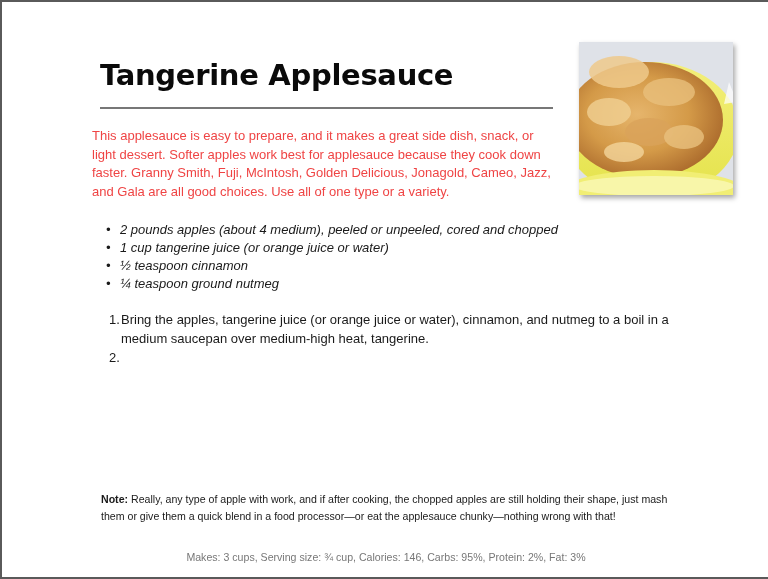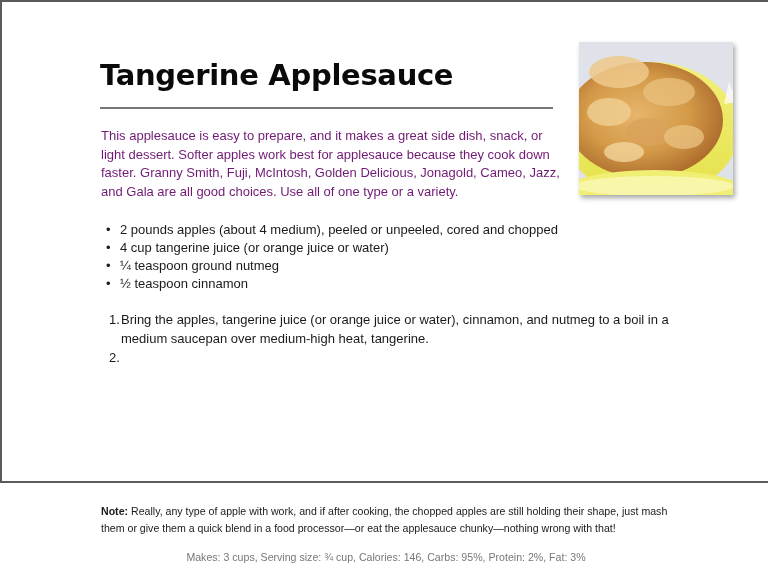--- a/index.html
+++ b/index.html
@@ -3,21 +3,21 @@
   <meta charset="utf-8">
   <style>
     * { margin: 0; padding: 0; box-sizing: border-box; }
     html, body { width: 768px; height: 579px; overflow: hidden; background: #ffffff; }
     body {
       position: relative;
       font-family: "Liberation Sans", "DejaVu Sans", sans-serif;
       color: #1a1a1a;
     }
     .frame {
-      position: absolute; left: 0; top: 0; width: 768px; height: 483px;
+      position: absolute; left: 0; top: 0; width: 768px; height: 579px;
       border-top: 2px solid #5a5a5a;
       border-left: 2px solid #5a5a5a;
       border-bottom: 2px solid #5a5a5a;
       background: #fff;
     }
     .title {
       position: absolute; left: 98px; top: 56px;
       font-family: "DejaVu Sans", sans-serif;
       font-weight: bold; font-size: 29px; letter-spacing: -0.3px;
       color: #0a0a0a; white-space: nowrap;
@@ -27,40 +27,40 @@
       background: #777777;
     }
     .photo {
       position: absolute; left: 577px; top: 40px; width: 154px; height: 153px;
       box-shadow: 2px 3px 5px rgba(0,0,0,0.35);
       overflow: hidden;
       background: linear-gradient(135deg, #d8dce4 0%, #e8eaee 100%);
     }
     .photo svg { display: block; width: 100%; height: 100%; }
     .intro {
-      position: absolute; left: 99px; top: 125px; width: 460px;
-      font-size: 13px; line-height: 18.5px; color: #701a75;
+      position: absolute; left: 90px; top: 125px; width: 460px;
+      font-size: 13px; line-height: 18.5px; color: #ef4444;
     }
     .ingredients {
       position: absolute; left: 104px; top: 219px; width: 480px;
-      list-style: none; font-size: 13px; line-height: 18px;
+      list-style: none; font-size: 13px; line-height: 18px; font-style: italic;
     }
     .ingredients li { position: relative; padding-left: 14px; }
     .ingredients li::before {
       content: "\2022"; position: absolute; left: 0; top: 0; font-size: 13px;
     }
     .steps {
       position: absolute; left: 107px; top: 308px; width: 570px;
       list-style: none; font-size: 13px; line-height: 19px;
     }
     .steps li { position: relative; padding-left: 12px; }
     .steps .num { position: absolute; left: 0; top: 0; }
     .note {
       position: absolute; left: 99px; top: 489px; width: 580px;
-      font-size: 10.6px; line-height: 16.5px; color: #1a1a1a; margin-top: 12px;
+      font-size: 10.6px; line-height: 16.5px; color: #1a1a1a;
     }
     .note b { font-weight: bold; }
     .footer {
       position: absolute; left: 0; width: 768px; top: 549px;
       text-align: center; font-size: 10.6px; color: #777777;
     }
   </style>
 </head>
 <body>
 
@@ -94,23 +94,23 @@
       <ellipse cx="45" cy="110" rx="20" ry="10" fill="#f2d49b" opacity="0.8"></ellipse>
       <ellipse cx="75" cy="150" rx="92" ry="22" fill="#f1ee74"></ellipse>
       <ellipse cx="75" cy="144" rx="80" ry="10" fill="#fbf9c0" opacity="0.7"></ellipse>
     </svg>
   </div>
 
   <p class="intro">This applesauce is easy to prepare, and it makes a great side dish, snack, or light dessert. Softer apples work best for applesauce because they cook down faster. Granny Smith, Fuji, McIntosh, Golden Delicious, Jonagold, Cameo, Jazz, and Gala are all good choices. Use all of one type or a variety.</p>
 
   <ul class="ingredients">
     <li>2 pounds apples (about 4 medium), peeled or unpeeled, cored and chopped</li>
-    <li>4 cup tangerine juice (or orange juice or water)</li>
+    <li>1 cup tangerine juice (or orange juice or water)</li>
+    <li>½ teaspoon cinnamon</li>
     <li>¼ teaspoon ground nutmeg</li>
-    <li>½ teaspoon cinnamon</li>
   </ul>
 
   <ol class="steps">
     <li>
       <span class="num">1.</span>
       <span>Bring the apples, tangerine juice (or orange juice or water), cinnamon, and nutmeg to a boil in a medium saucepan over medium-high heat, tangerine.</span>
     </li>
     <li>
       <span class="num">2.</span>
     </li>

